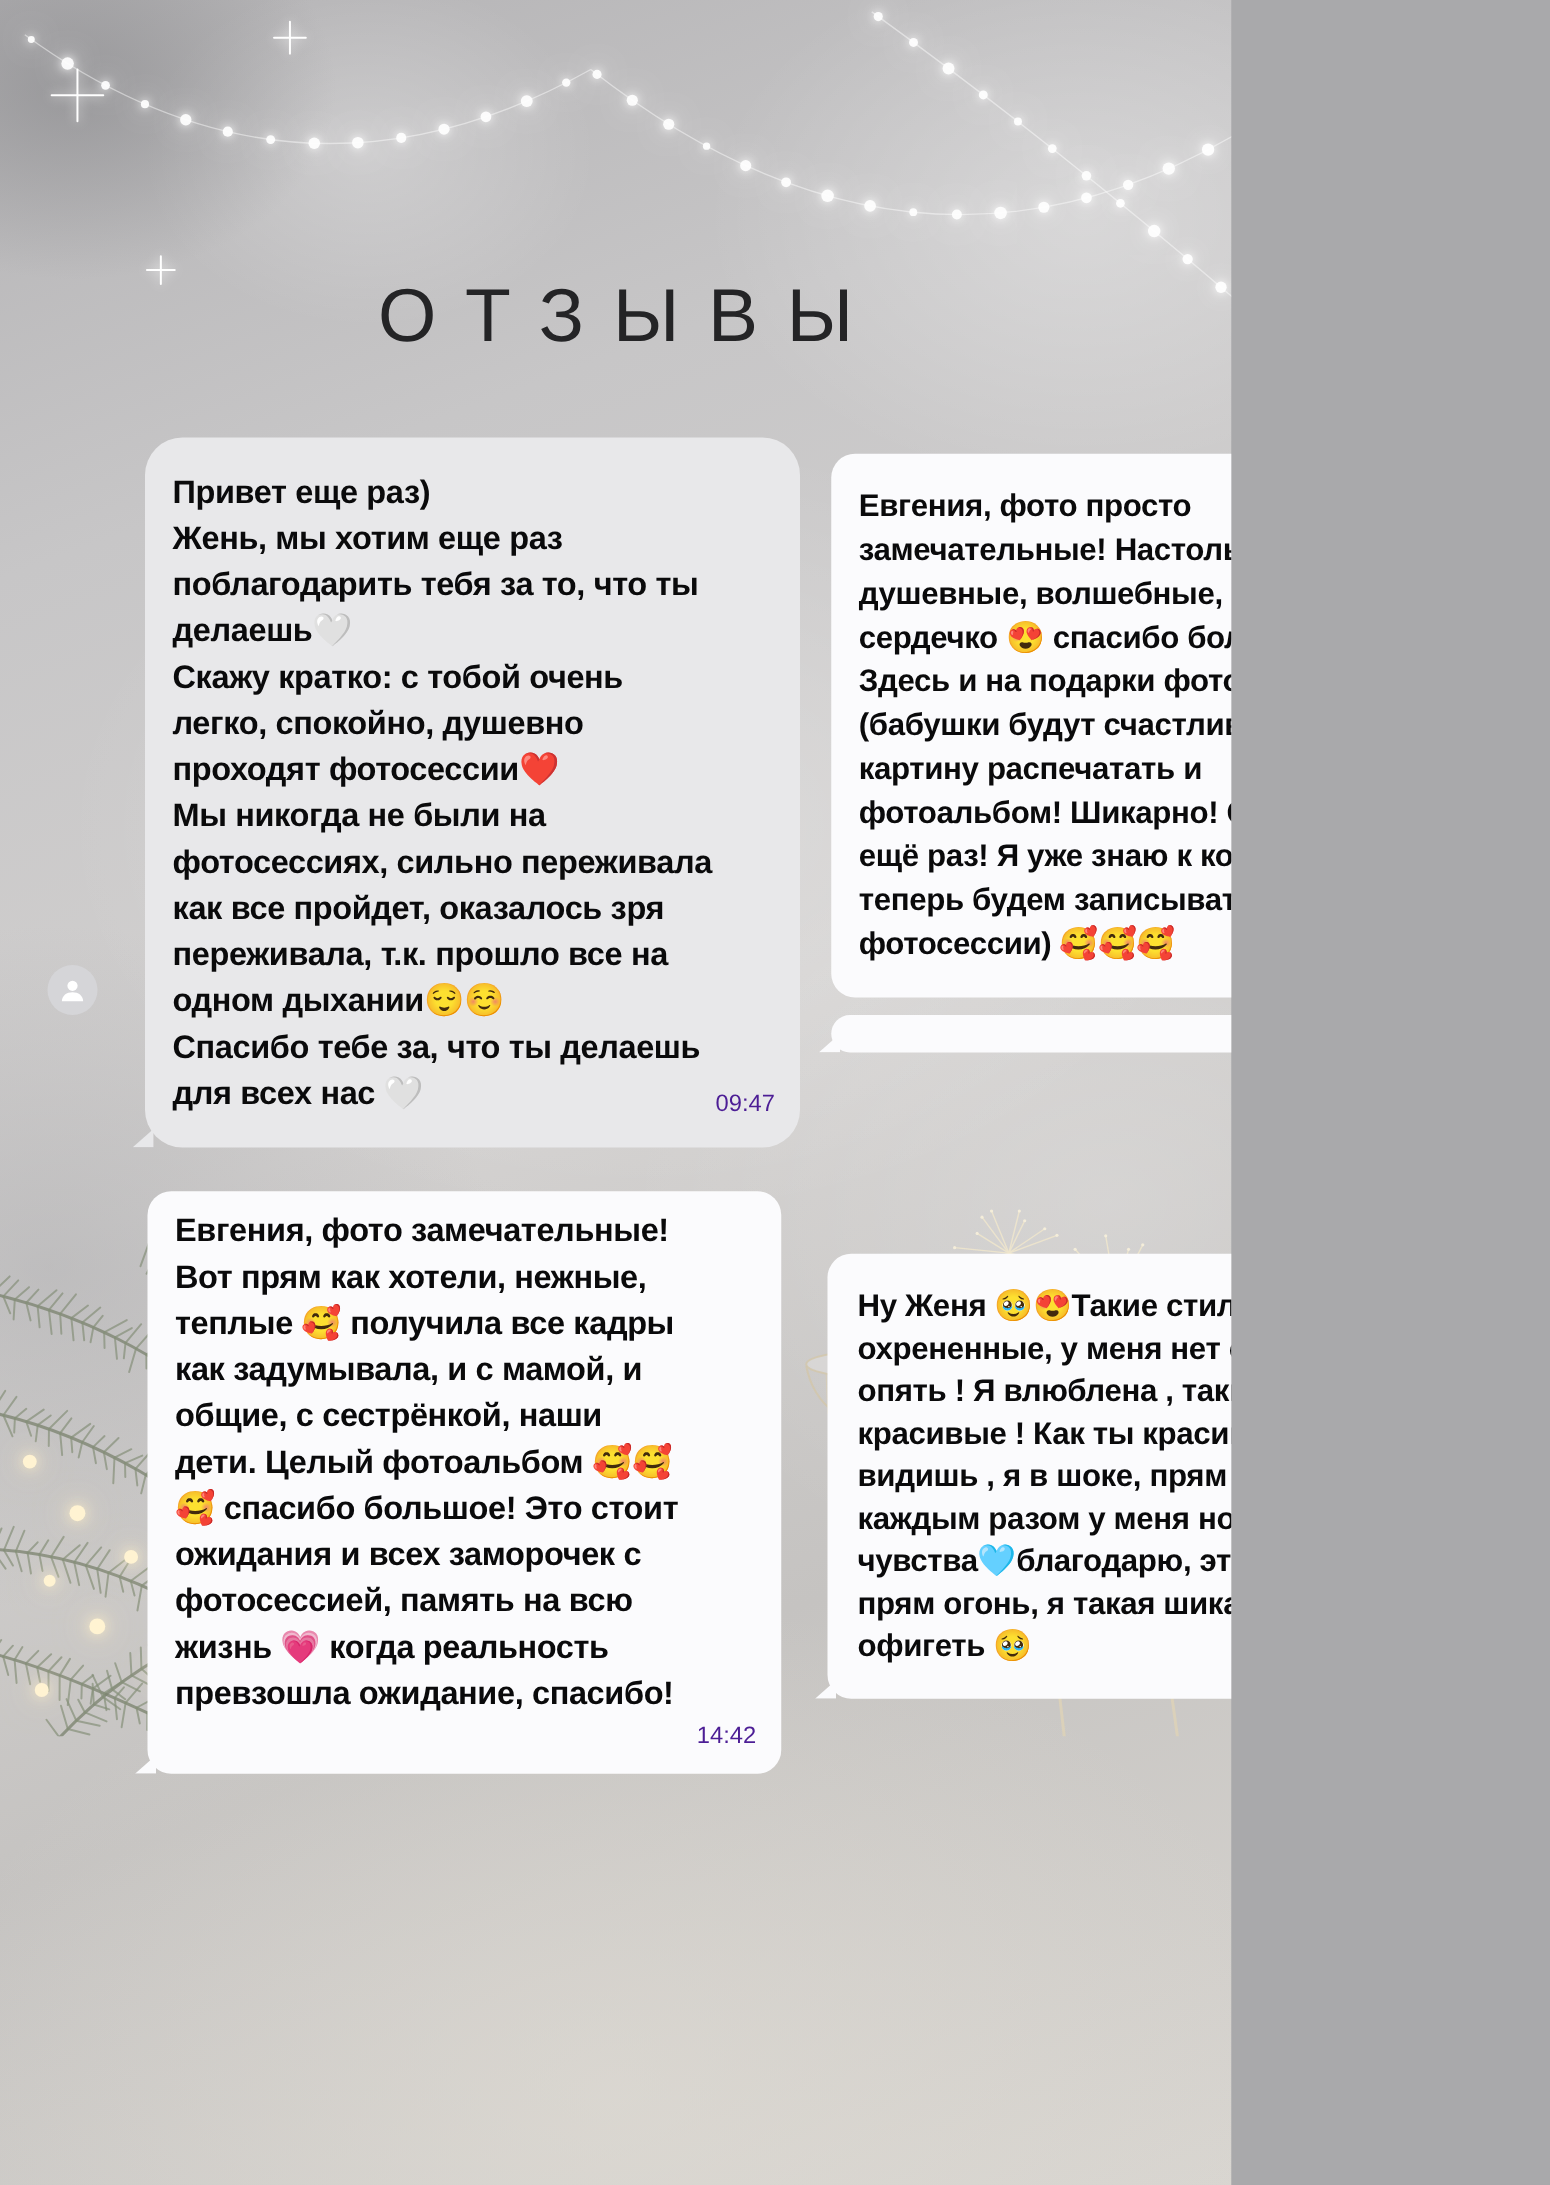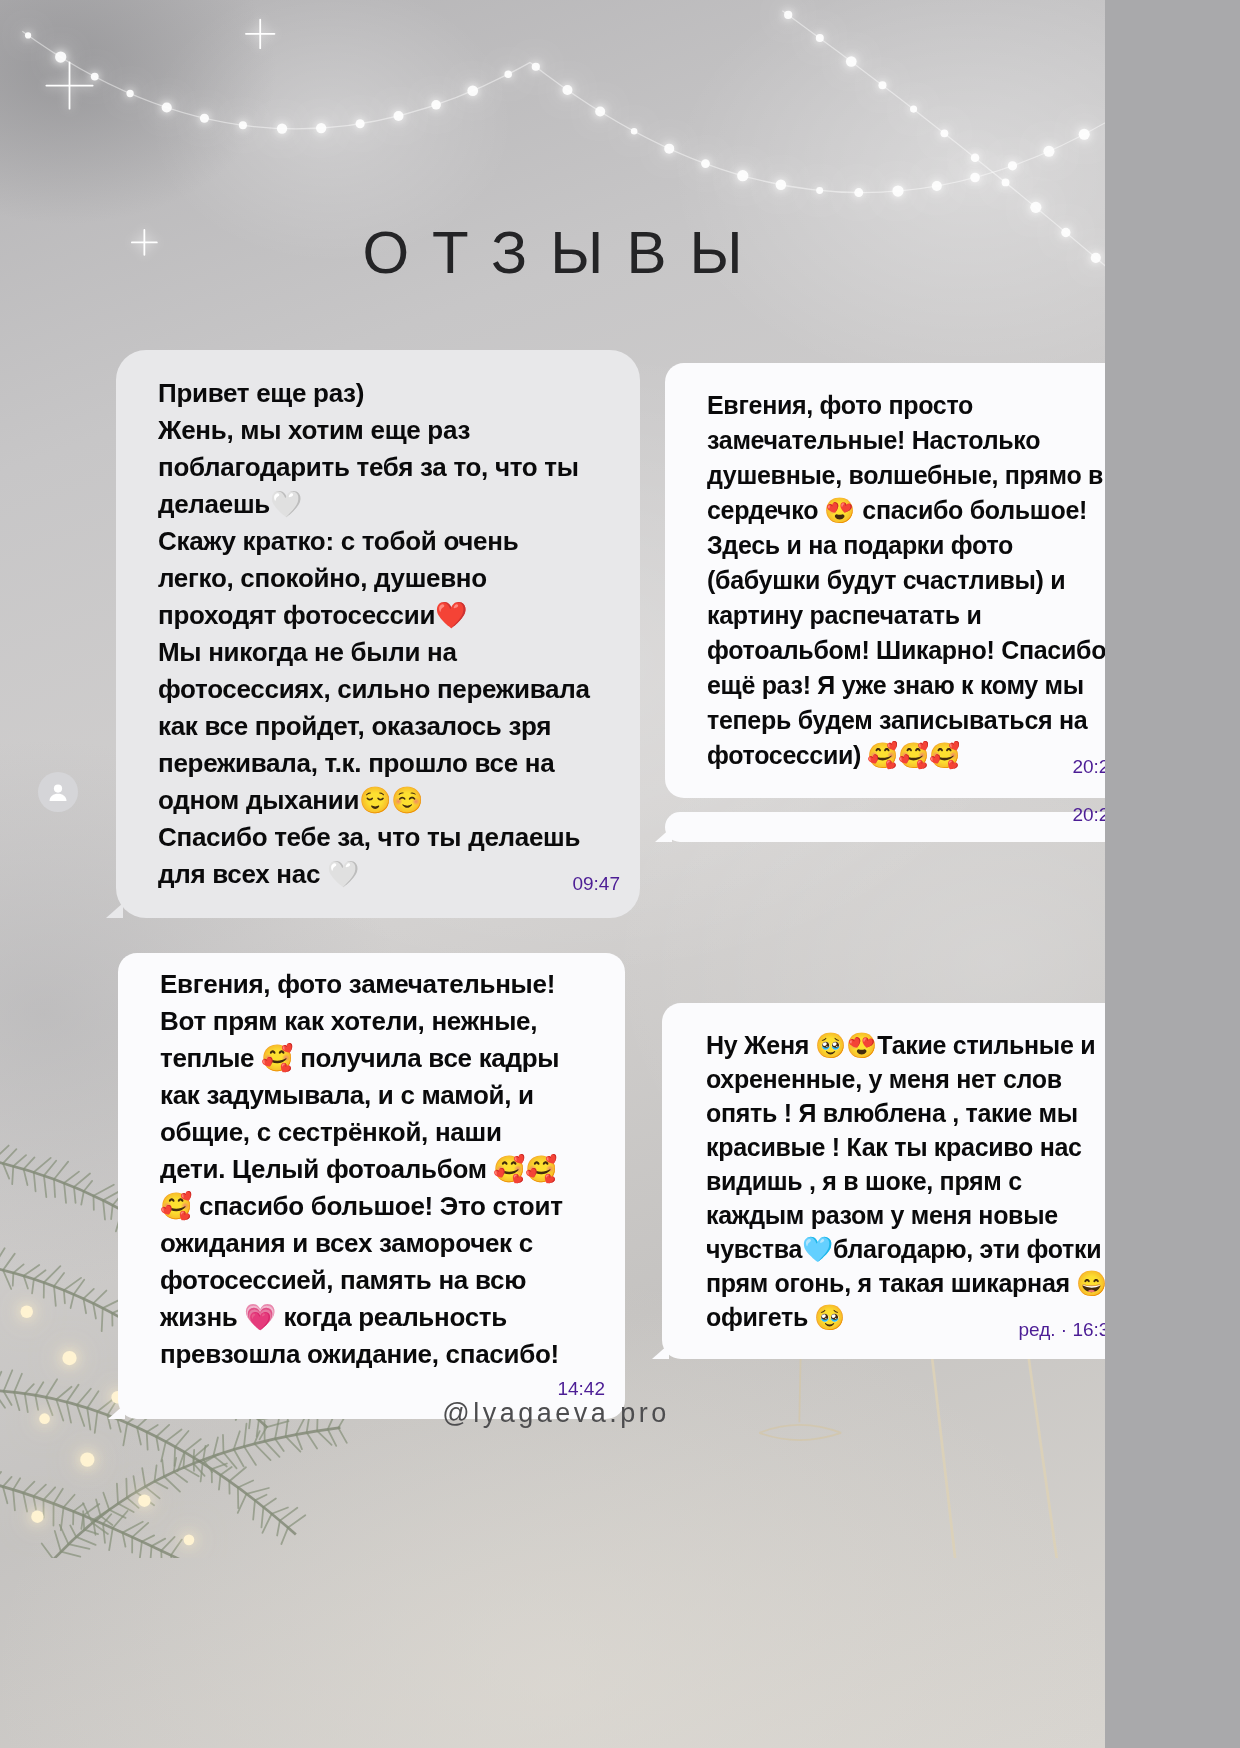--- a/index.html
+++ b/index.html
@@ -1,17 +1,17 @@
 <!DOCTYPE html>
 <html lang="ru"><head>
 <meta charset="utf-8">
 <style>
   html,body{margin:0;padding:0;background:#a9a9ab;}
   .page{
-    position:relative;width:1105px;height:1748px;overflow:hidden;
+    position:relative;width:985px;height:1748px;overflow:hidden;
     font-family:"Liberation Sans", sans-serif;
     background:
       radial-gradient(ellipse 300px 220px at 6% 4%, rgba(128,128,131,.55), transparent 70%),
       radial-gradient(ellipse 420px 300px at 88% 10%, rgba(255,255,255,.30), transparent 72%),
       radial-gradient(ellipse 260px 200px at 30% 7%, rgba(255,255,255,.25), transparent 70%),
       radial-gradient(ellipse 500px 380px at 4% 58%, rgba(165,165,168,.45), transparent 72%),
       radial-gradient(ellipse 620px 420px at 52% 38%, rgba(255,255,255,.26), transparent 75%),
       radial-gradient(ellipse 520px 420px at 90% 55%, rgba(255,255,255,.20), transparent 75%),
       radial-gradient(ellipse 700px 500px at 50% 96%, rgba(226,222,214,.55), transparent 80%),
       linear-gradient(160deg,#b3b2b4 0%,#c7c6c7 22%,#d3d1d0 48%,#c5c3c1 72%,#d8d5d0 100%);
@@ -42,21 +42,21 @@
     font-weight:700;letter-spacing:-.3px;
   }
   .bubble.gray{background:#e8e8ea;}
   .bubble.white{background:#fbfbfd;border-radius:19px;}
   .bubble.tailed::after{
     content:"";position:absolute;left:-10px;bottom:0;width:17px;height:15px;
     clip-path:polygon(100% 0,100% 100%,0 100%);
   }
   .bubble.gray.tailed::after{background:#e8e8ea;}
   .bubble.white.tailed::after{background:#fbfbfd;}
-  .msg-text{white-space:pre-line;margin-left:20px;}
+  .msg-text{white-space:pre-line;}
   .b1{left:116px;top:350px;width:524px;padding:25px 18px 25px 22px;
       font-size:26px;line-height:37px;}
   .b2{left:665px;top:363px;width:475px;padding:25px 20px 25px 22px;
       font-size:25px;line-height:35px;box-sizing:border-box;}
   .b3{left:665px;top:812px;width:475px;padding:16px 20px 14px 22px;
       font-size:25px;line-height:34px;box-sizing:border-box;}
   .b4{left:118px;top:953px;width:507px;padding:13px 18px 46px 22px;box-sizing:border-box;
       font-size:26px;line-height:37px;}
   .b5{left:662px;top:1003px;width:478px;padding:25px 12px 25px 24px;box-sizing:border-box;
       font-size:25px;line-height:34px;}
@@ -615,15 +615,14 @@
 опять ! Я влюблена , такие мы
 красивые ! Как ты красиво нас
 видишь , я в шоке, прям с
 каждым разом у меня новые
 чувства🩵благодарю, эти фотки
 прям огонь, я такая шикарная 😄
 офигеть 🥹</div>
     <div class="msg-time">ред. · 16:39</div>
   </div>
 
-  <div class="watermark">@lyagaeva.pro</div>
 
 </div>
 
 </body></html>

